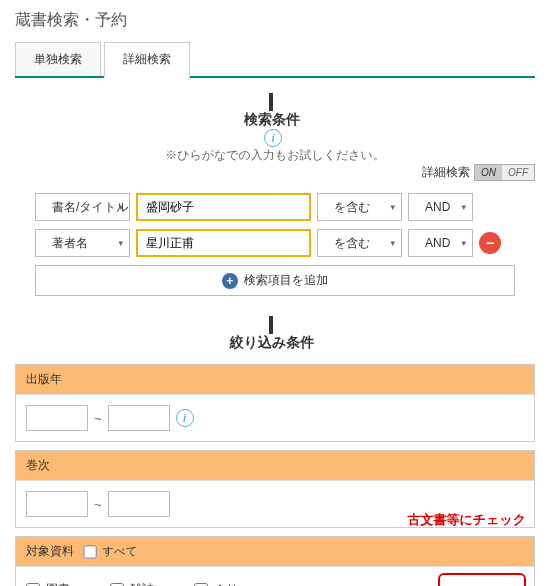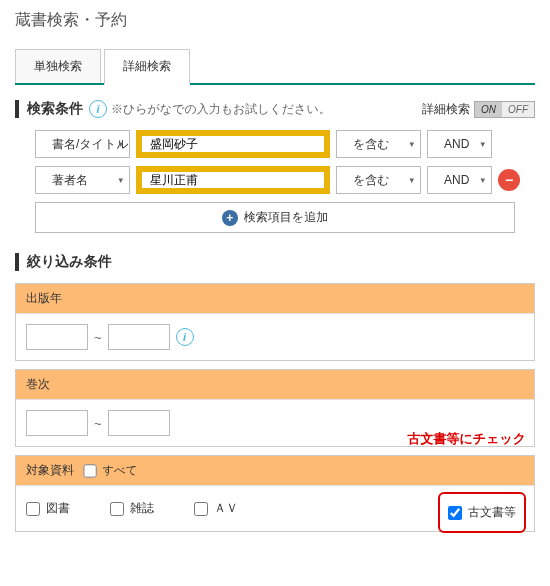--- a/index.html
+++ b/index.html
@@ -1,37 +1,37 @@
 <!DOCTYPE html>
 <html><head>
 <meta charset="utf-8">
 <style>
 * { box-sizing: border-box; margin: 0; padding: 0; }
 body { font-family: "Meiryo", "Hiragino Sans", sans-serif; font-size: 13px; color: #333; background: #fff; width: 550px; }
 .page { padding: 10px 15px; }
-h1 { font-size: 16px; font-weight: normal; color: #555; margin-bottom: 18px; }
+h1 { font-size: 16px; font-weight: normal; color: #555; margin-bottom: 11px; }
 .tabs { display: flex; border-bottom: 2px solid #008878; margin-bottom: 15px; }
 .tab { padding: 8px 18px; border: 1px solid #ccc; border-bottom: none; background: #f8f8f8; font-size: 12px; cursor: pointer; margin-right: 3px; }
 .tab.active { background: #fff; border-color: #ccc; border-bottom: 2px solid #fff; margin-bottom: -2px; }
-.section-title { display: flex; align-items: center; margin-bottom: 12px; flex-wrap: wrap; }
+.section-title { display: flex; align-items: center; margin-bottom: 12px; flex-wrap: wrap; flex-direction: column; }
 .section-title .bar { width: 4px; height: 18px; background: #333; margin-right: 8px; }
 .section-title .title { font-size: 14px; font-weight: bold; margin-right: 6px; }
 .info-icon { display: inline-flex; align-items: center; justify-content: center; width: 18px; height: 18px; border: 1px solid #4db8e0; border-radius: 50%; color: #4db8e0; font-size: 11px; font-style: italic; font-weight: bold; margin-right: 4px; }
 .hint { font-size: 12px; color: #666; }
 .suggest { margin-left: auto; display: flex; align-items: center; gap: 4px; font-size: 12px; }
 .toggle { display: flex; border: 1px solid #aaa; font-size: 10px; }
 .toggle span { padding: 2px 6px; background: #eee; color: #666; font-style: italic; }
 .toggle span.on { background: #ccc; color: #333; }
 .search-row { display: flex; align-items: center; gap: 6px; margin-bottom: 8px; padding-left: 20px; }
 .select { position: relative; border: 1px solid #bbb; background: #fff; height: 28px; display: flex; align-items: center; padding: 0 20px 0 16px; font-size: 12px; white-space: nowrap; overflow: hidden; }
 .select::after { content: "▾"; position: absolute; right: 6px; color: #666; font-size: 9px; }
 .select.field { width: 95px; }
 .select.match { width: 85px; }
 .select.logic { width: 65px; }
-.text-input { border: 6px solid #eab308; height: 28px; padding: 0 8px; font-size: 12px; width: 194px; }
+.text-input { border: 2px solid #eab308; height: 28px; padding: 0 8px; font-size: 12px; width: 175px; }
 .remove-btn { width: 22px; height: 22px; border-radius: 50%; background: #e74c3c; color: #fff; display: flex; align-items: center; justify-content: center; font-weight: bold; font-size: 14px; cursor: pointer; }
 .add-row { border: 1px solid #bbb; padding: 6px; text-align: center; margin: 0 20px 20px 20px; cursor: pointer; display: flex; align-items: center; justify-content: center; gap: 6px; font-size: 12px; }
 .plus-icon { width: 16px; height: 16px; border-radius: 50%; background: #3a6ea5; color: #fff; display: inline-flex; align-items: center; justify-content: center; font-size: 12px; font-weight: bold; }
 .filter-group { border: 1px solid #ccc; margin-bottom: 8px; }
 .filter-header { background: #fdba74; padding: 6px 10px; font-size: 12px; border-bottom: 1px solid #e0e0e0; display: flex; align-items: center; gap: 8px; }
 .filter-body { padding: 10px; display: flex; align-items: center; gap: 6px; }
 .small-input { border: 1px solid #bbb; height: 26px; width: 62px; padding: 0 6px; }
 .tilde { color: #666; }
 .med-input { border: 1px solid #bbb; height: 26px; width: 150px; padding: 0 6px; }
 .targets { display: flex; gap: 40px; padding: 14px 10px; position: relative; }

